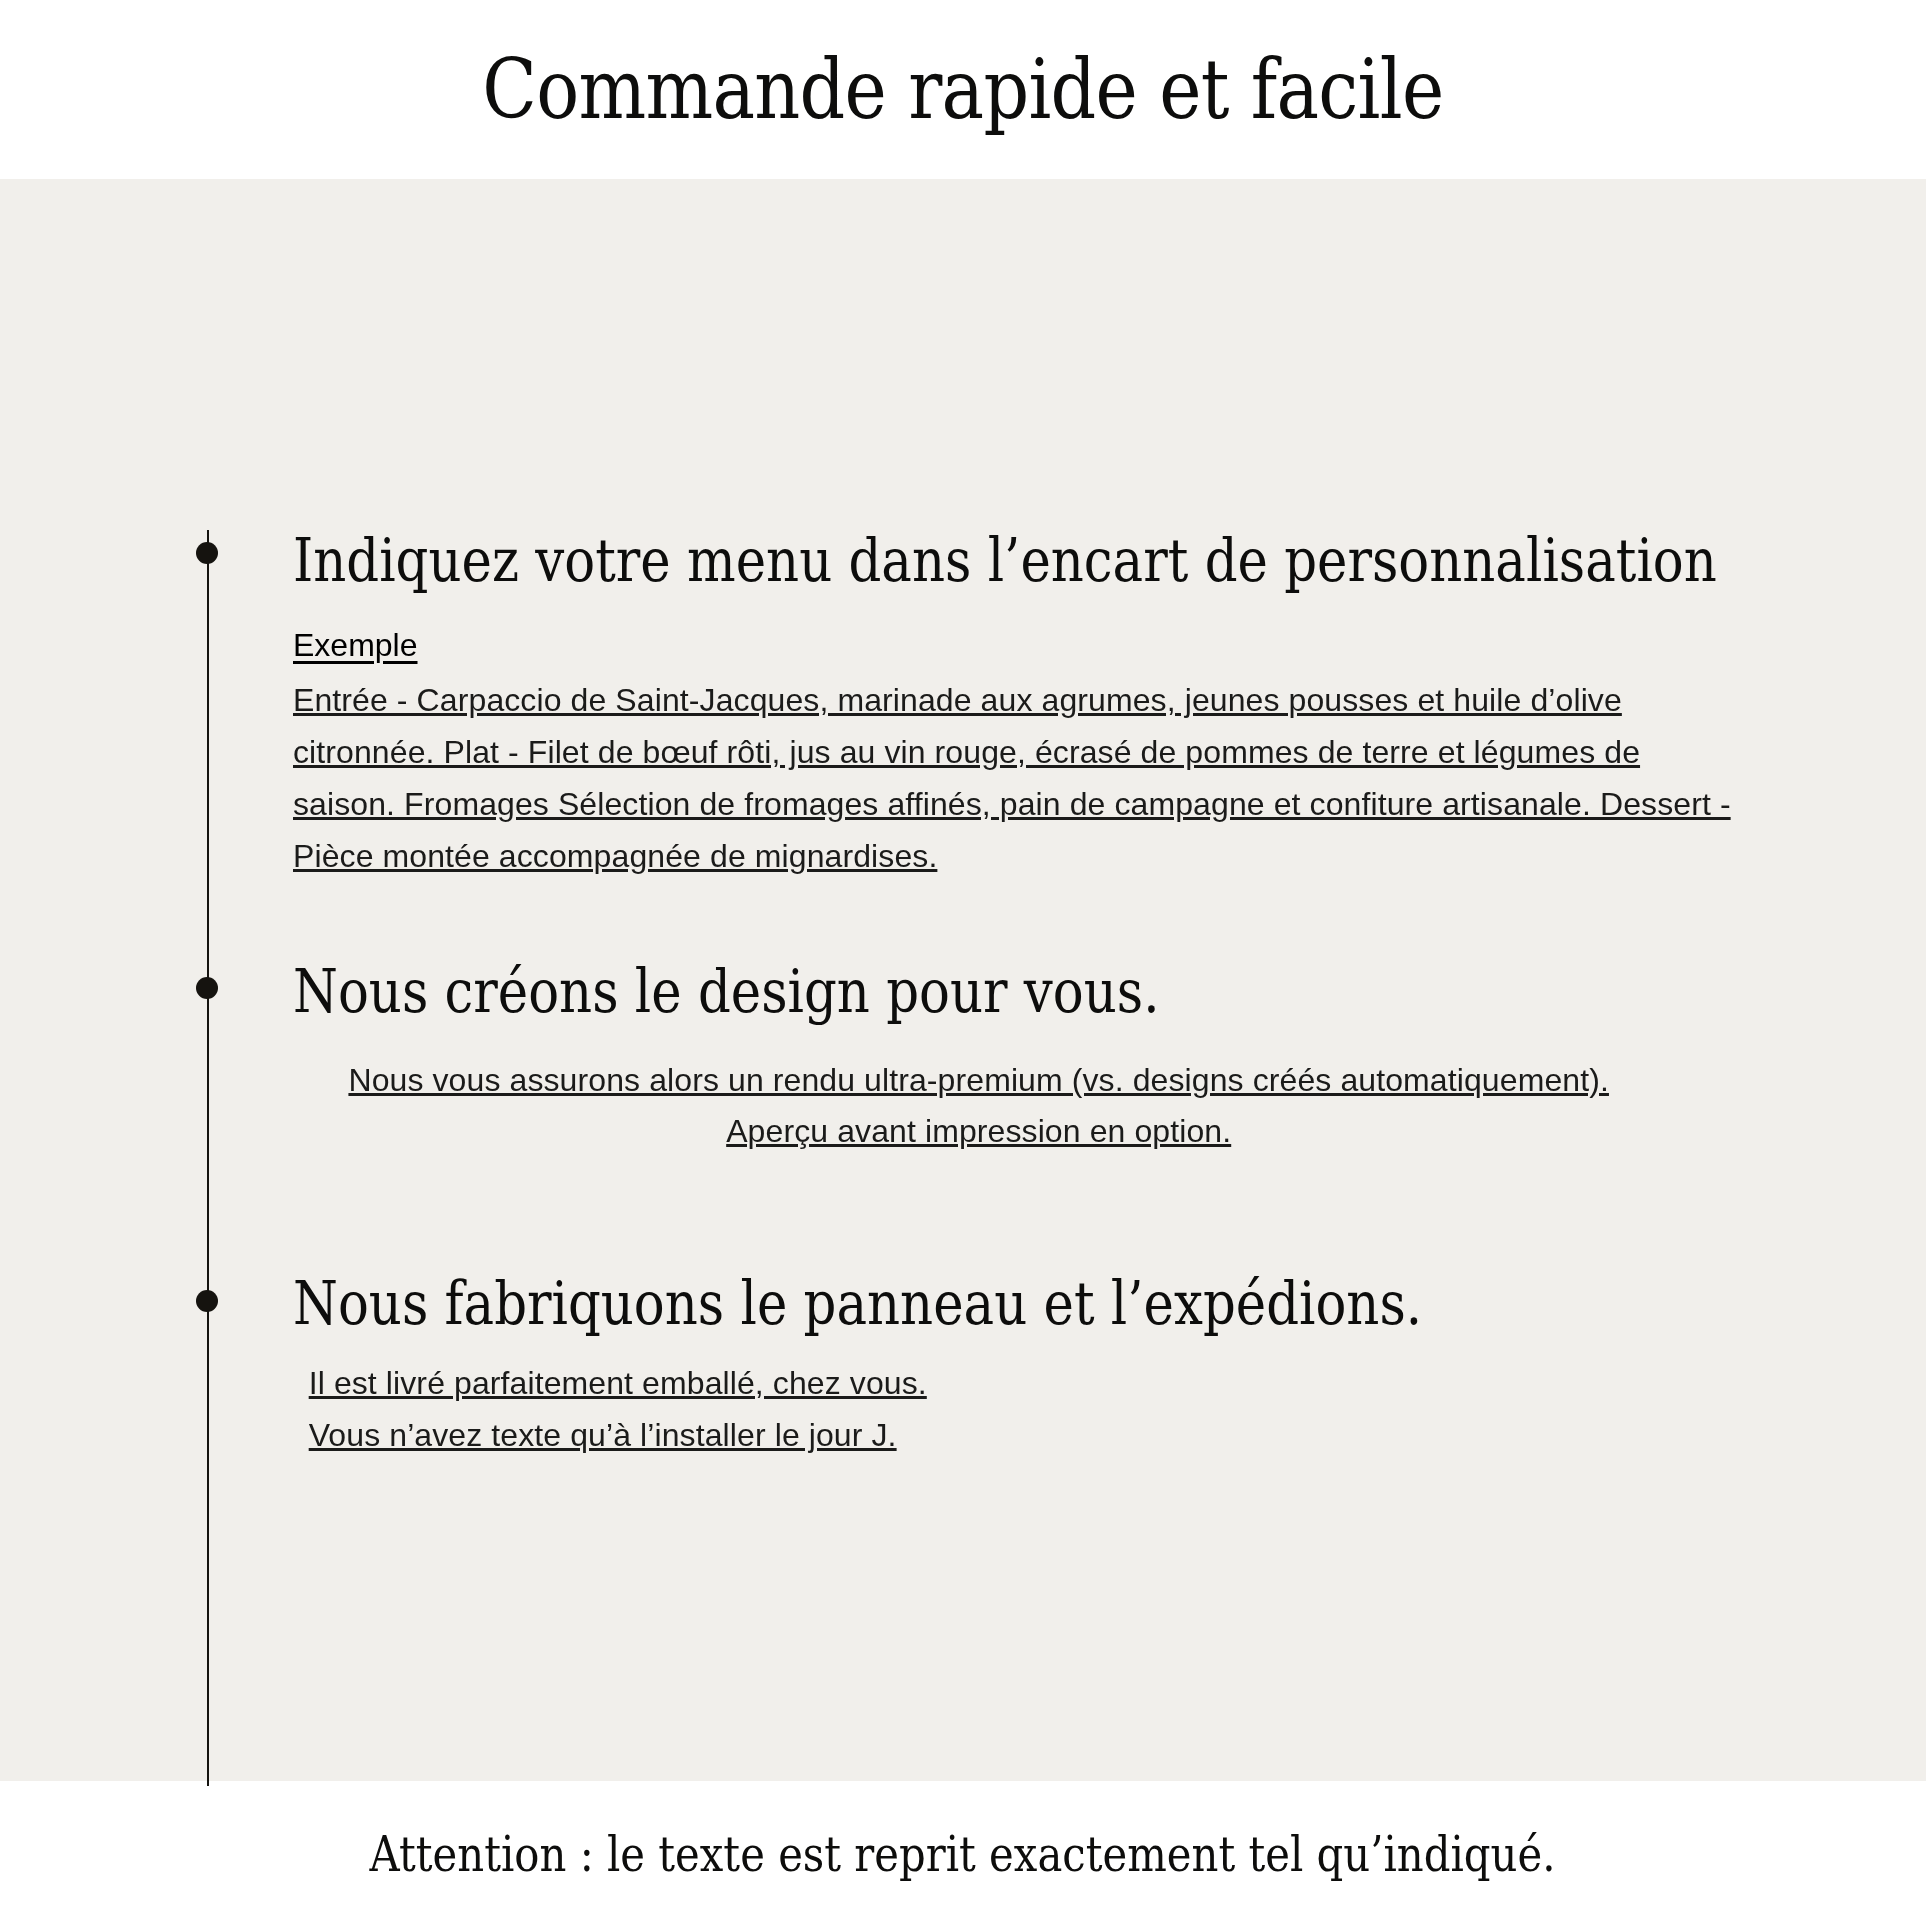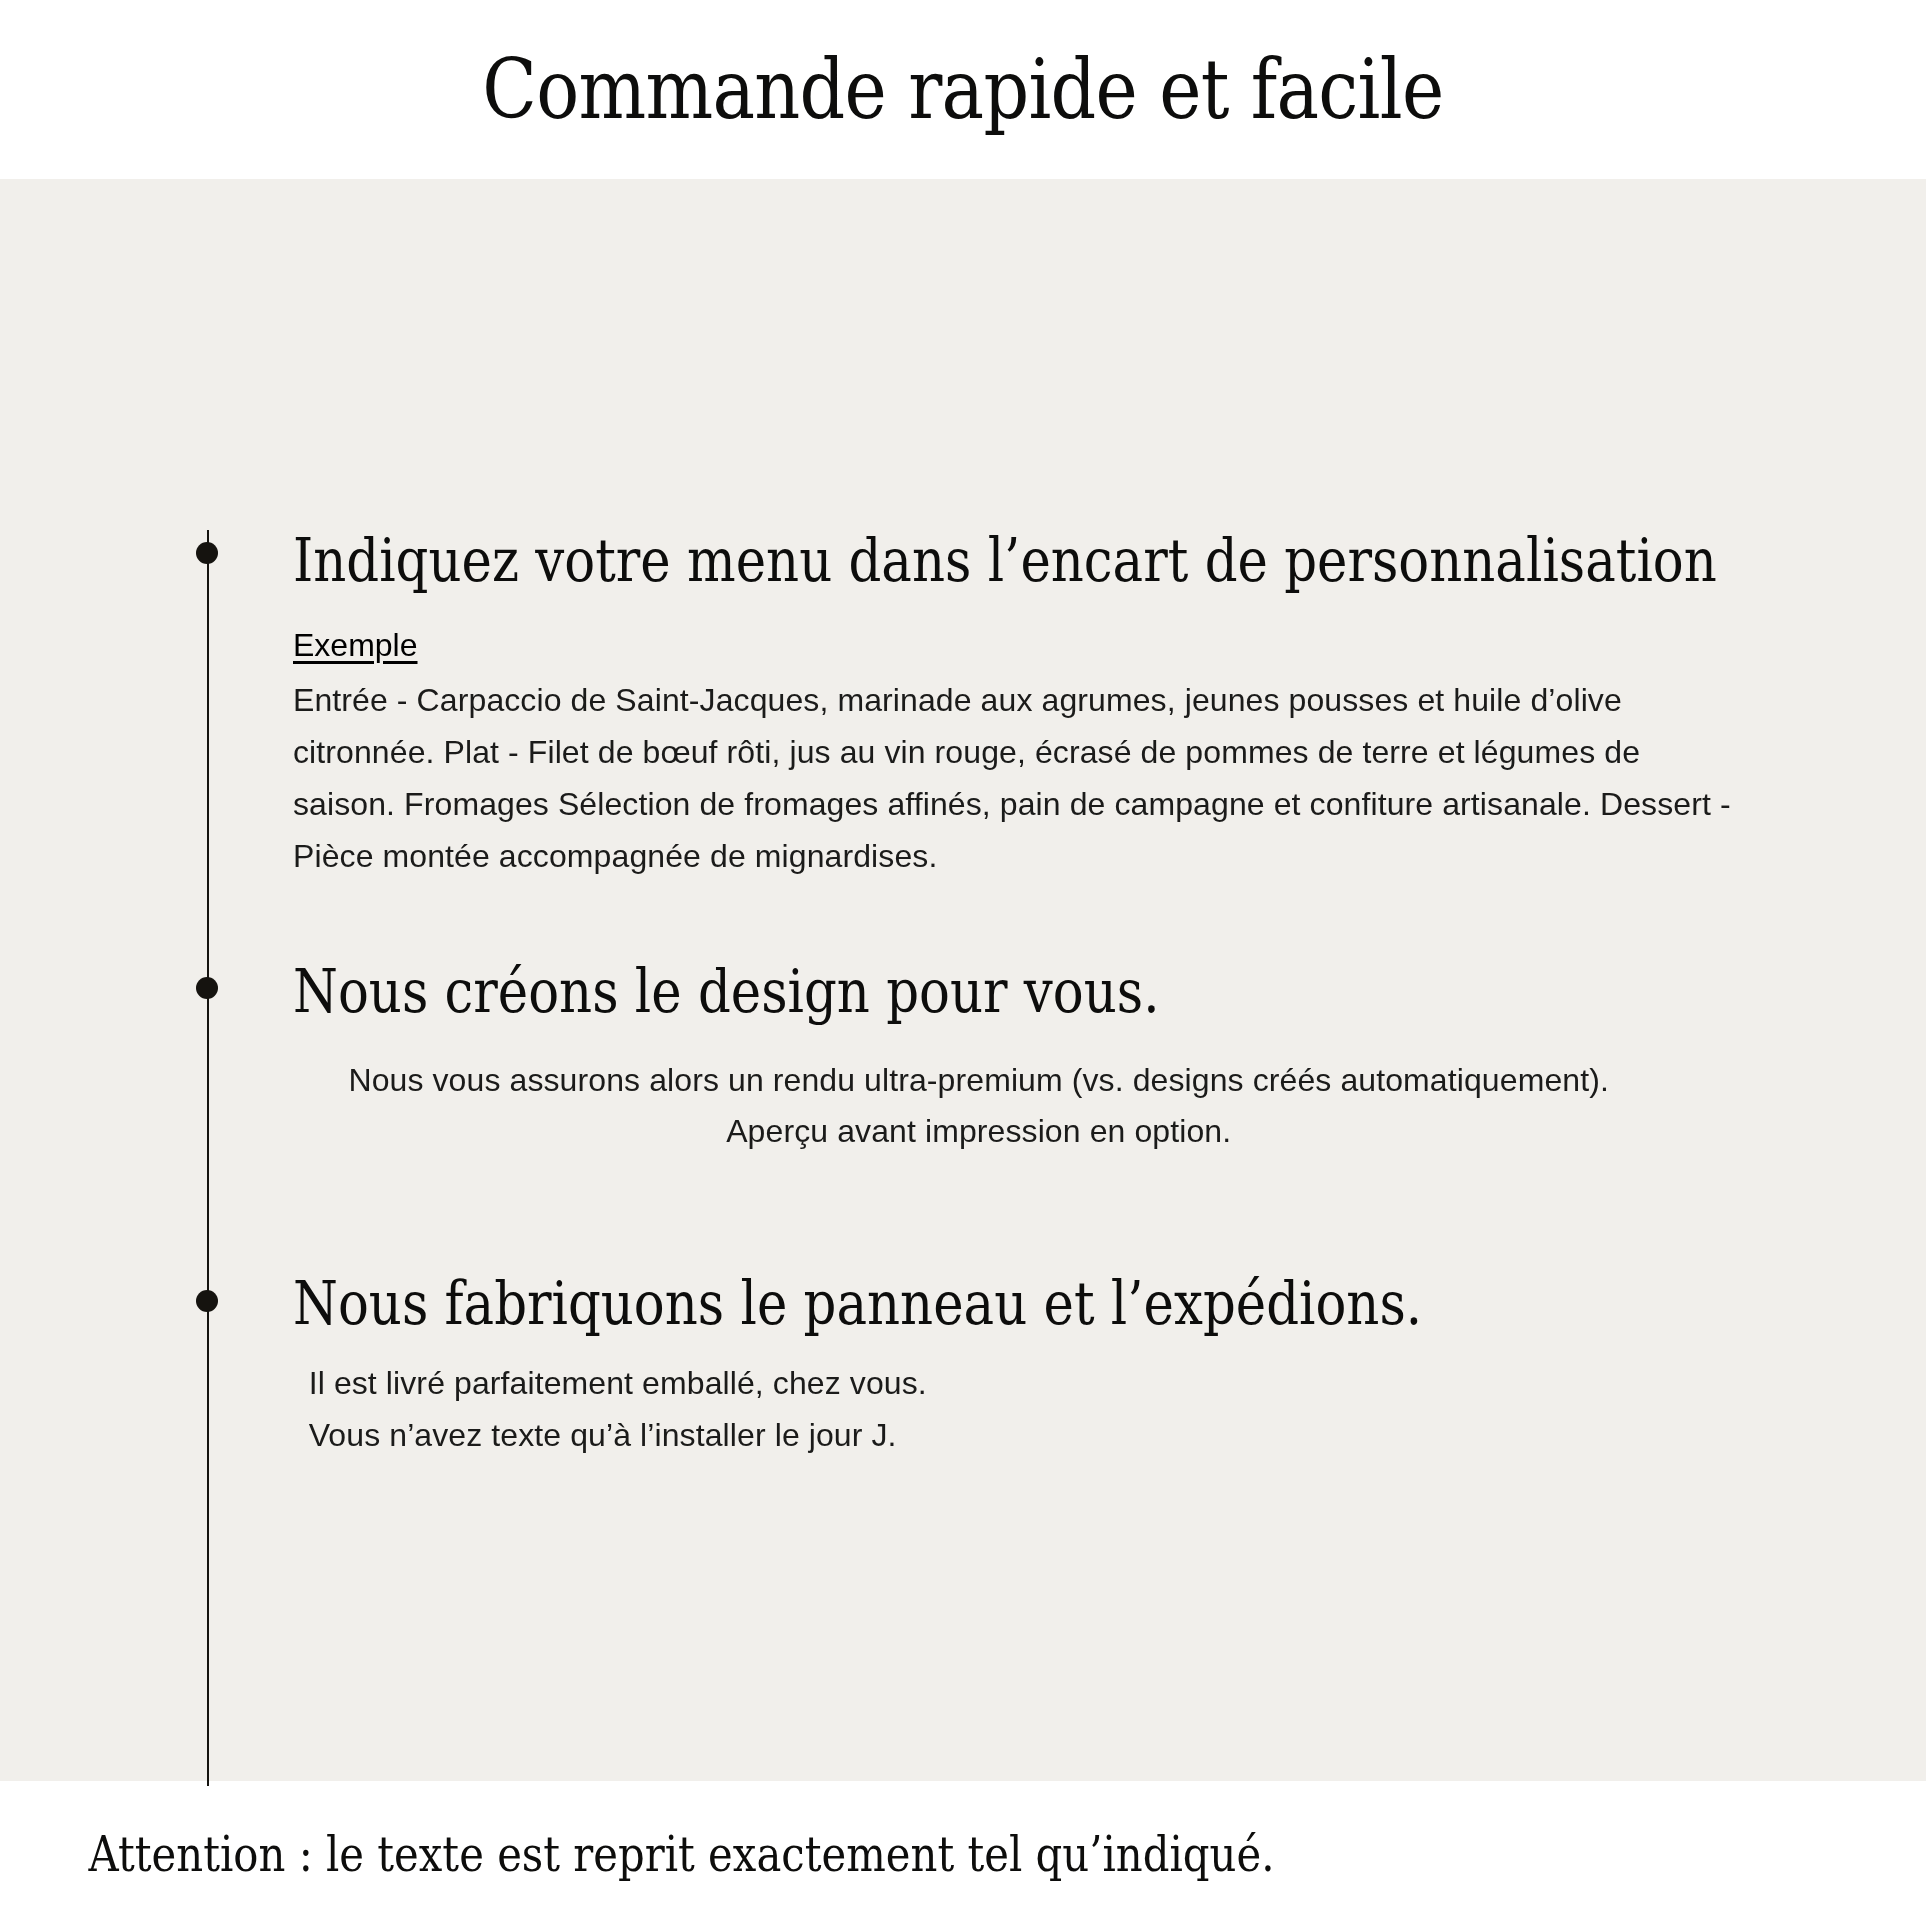--- a/index.html
+++ b/index.html
@@ -106,20 +106,21 @@
     margin: 0;
   }
 
   .step-body {
     font-family: "Liberation Sans", sans-serif;
     font-size: 32px;
     line-height: 1.62;
     color: #1b1b1a;
     letter-spacing: 0.1px;
     margin: 0;
+    text-decoration: underline;
   }
 
   .example-label {
     font-family: "Liberation Sans", sans-serif;
     font-size: 32px;
     line-height: 1.55;
     color: #000000;
     text-decoration: underline;
     text-underline-offset: 4.6px;
     margin: 0 0 4.6px 0;
@@ -143,21 +144,21 @@
   #step-3 .step-title { margin-bottom: 25px; }
   #step-3 .step-body { max-width: 1356px; padding-left: 7.7px; line-height: 1.62; margin-left: 8px; }
 
   
   .footer {
     height: 145px;
     flex: 0 0 145px;
     background: #ffffff;
     display: flex;
     align-items: center;
-    justify-content: flex-start;
+    justify-content: center;
     border-radius: 21px;
   }
   .footer-note {
     font-family: "DejaVu Serif", serif;
     font-weight: 400;
     font-size: 48px;
     color: #0d0d0c;
     transform: scaleX(0.87);
     transform-origin: center center;
     white-space: nowrap;

